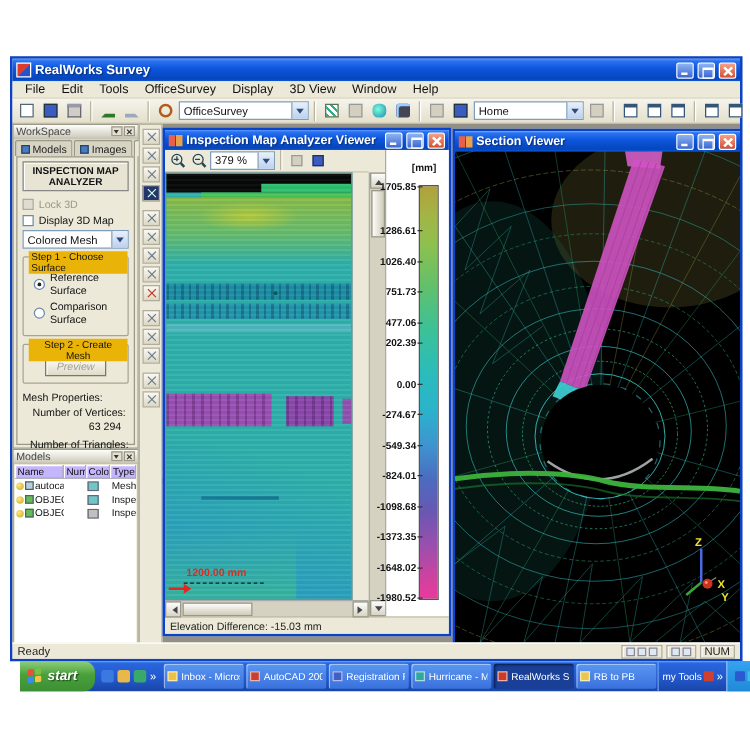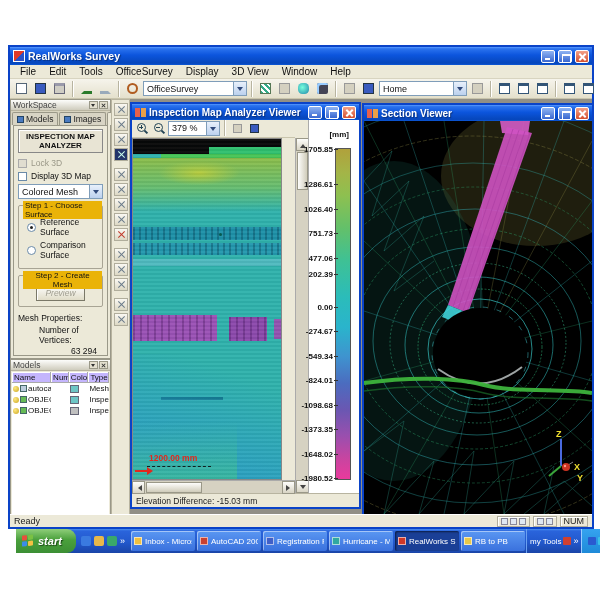--- a/index.html
+++ b/index.html
@@ -360,21 +360,21 @@
           <div class="radiorow">
             <span class="radio"></span>
             <span>Comparison Surface</span>
           </div>
         </div>
         <div class="group" style="text-align:center;padding:9px 16px 5px">
           <span class="glabel">Step 2 - Create Mesh</span>
           <button class="xpbtn dis">Preview</button>
         </div>
         <div style="margin:3px 0 2px">Mesh Properties:</div>
-        <div style="margin-left:21px">Number of Vertices:</div>
+        <div style="margin-left:8px">Number of Vertices:</div>
         <div class="lblval">63 294</div>
         <div style="margin-left:6px">Number of Triangles:</div>
         <div class="lblval">89 572</div>
         <div style="display:flex;gap:3px;justify-content:space-between;margin-top:4px">
           <button class="xpbtn def">Create</button>
           <button class="xpbtn">Close</button>
           <button class="xpbtn">Help</button>
         </div>
       </div>
     </div>

